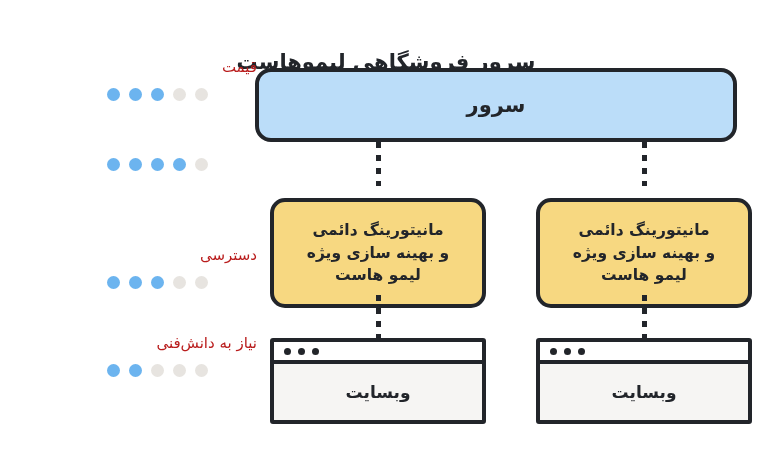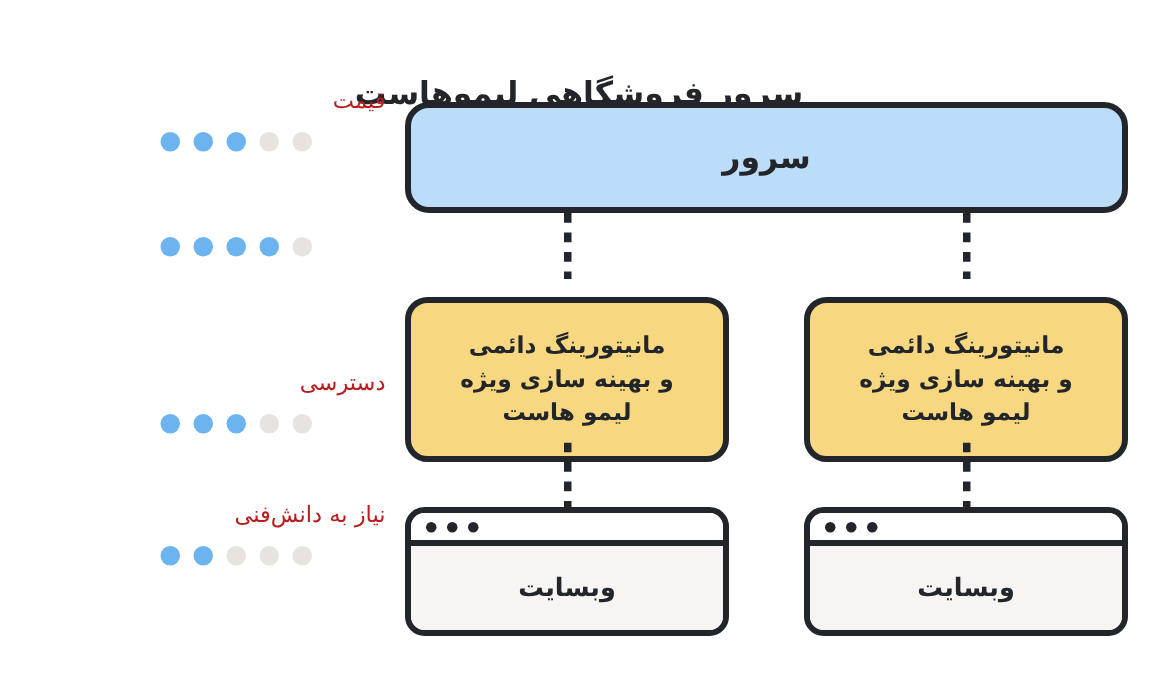--- a/index.html
+++ b/index.html
@@ -85,21 +85,21 @@
     display: flex;
     align-items: center;
     justify-content: center;
     text-align: center;
     direction: rtl;
     pointer-events: auto;
   }
 
   
   .server {
-    left: 270px;
+    left: 255px;
     top: 68px;
     width: 482px;
     height: 74px;
     background: #bbddf9;
     border-radius: 16px;
   }
   .server-label {
     font-size: 21px;
     font-weight: bold;
     color: #22252a;
@@ -122,21 +122,21 @@
     color: #22252a;
     padding: 0 8px;
   }
 
   
   .site {
     top: 338px;
     width: 216px;
     height: 86px;
     background: #f6f5f3;
-    border-radius: 13px;
+    border-radius: 3px;
     flex-direction: column;
     align-items: stretch;
     justify-content: flex-start;
     overflow: hidden;
     padding: 0;
   }
   .site.left  { left: 270px; }
   .site.right { left: 536px; }
   .site-bar {
     height: 22px;

